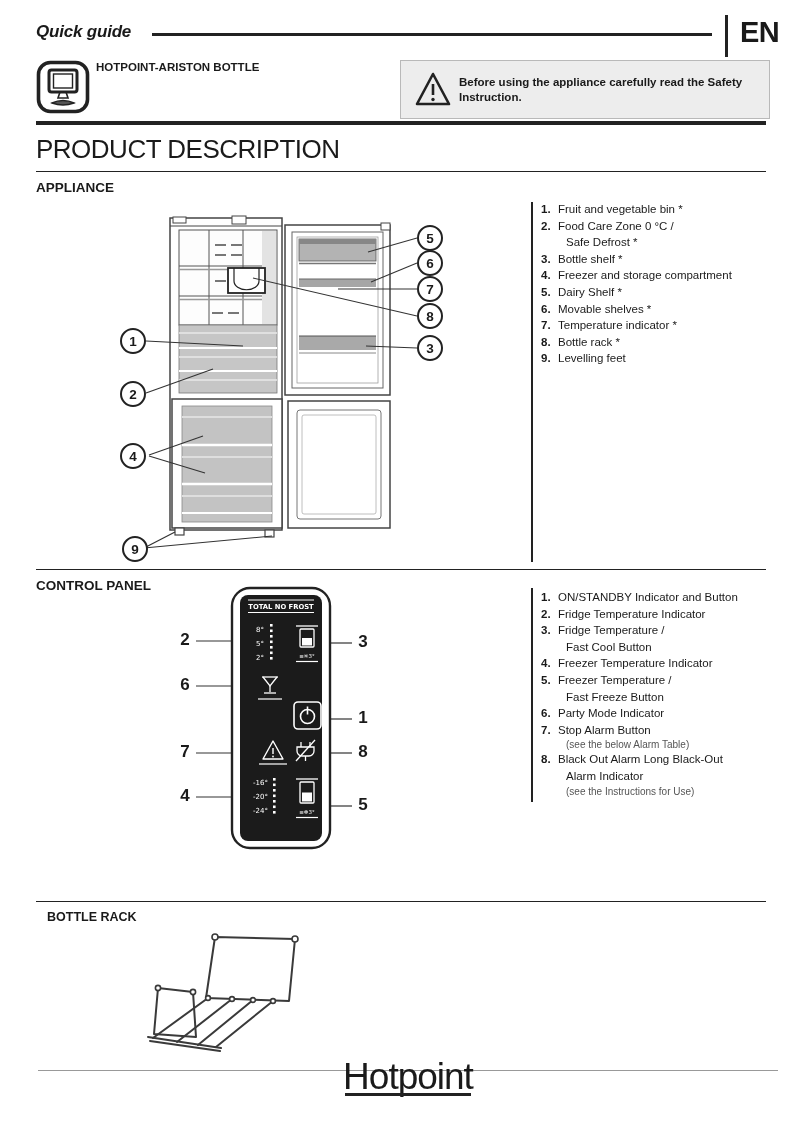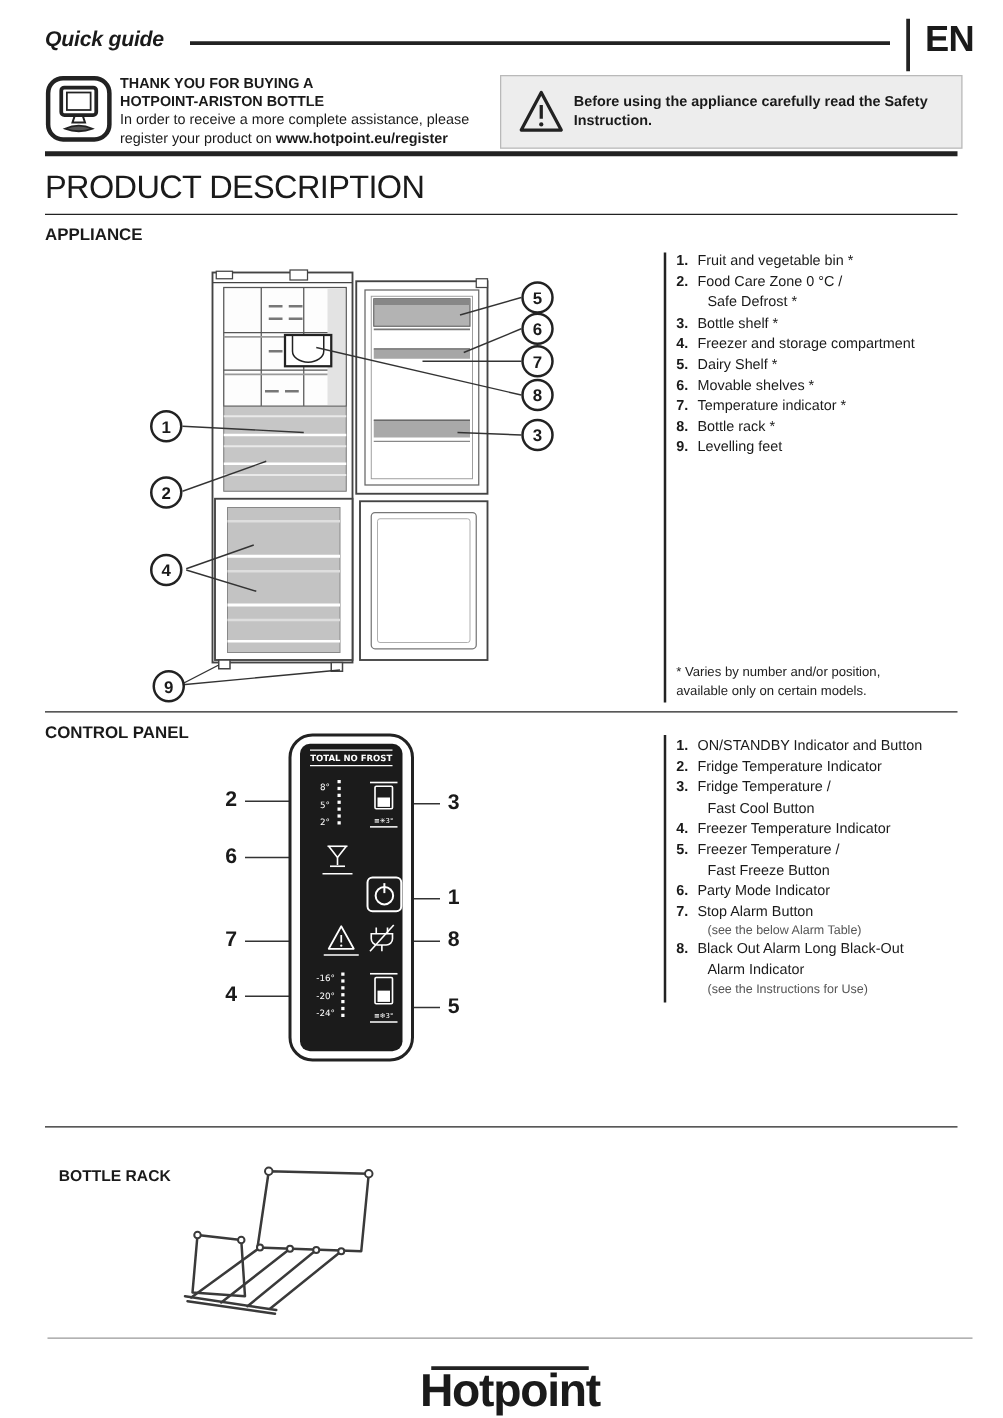--- a/index.html
+++ b/index.html
@@ -21,21 +21,21 @@
   .li{display:flex;}
   .li .num{font-weight:800;width:17px;flex:none;}
   .li .txt{flex:1;}
   .li .l2{padding-left:8px;}
   .li .note{font-size:10px;color:#555;line-height:13px;padding-left:8px;}
   .footnote{font-size:10.5px;line-height:15px;color:#222;}
   .circle-num{width:26px;height:26px;border:2px solid #222;border-radius:50%;
               font-size:13.5px;font-weight:800;display:flex;align-items:center;justify-content:center;
               background:#fff;box-sizing:border-box;}
   .plain-num{width:22px;text-align:center;font-size:17px;font-weight:800;}
-  .brand{font-size:37px;font-weight:700;letter-spacing:-1px;margin-top:36px;}
+  .brand{font-size:37px;font-weight:400;letter-spacing:-1px;}
   .sub-brand{font-size:13px;font-weight:700;letter-spacing:4px;}
   svg text{font-family:"DejaVu Sans","Liberation Sans",sans-serif;}
 </style>
 </head>
 <body>
 
 <div class="page">
 
   <div class="abs doc-type" style="left:36px;top:22px;">Quick guide</div>
   <div class="abs h-rule" style="left:152px;top:33px;width:560px;height:2.5px;"></div>
@@ -46,23 +46,21 @@
     <svg width="54" height="54" viewBox="0 0 54 54">
       <rect x="2.5" y="2.5" width="49" height="49" rx="12" fill="none" stroke="#222" stroke-width="3.6"></rect>
       <rect x="13" y="10" width="28" height="22" rx="2.5" fill="none" stroke="#222" stroke-width="3"></rect>
       <rect x="17.5" y="14" width="19" height="14" fill="none" stroke="#222" stroke-width="1.4"></rect>
       <path d="M24 32 L22 38 L32 38 L30 32 Z" fill="none" stroke="#222" stroke-width="1.6"></path>
       <path d="M16 43 q11 -5 22 0 q-11 4 -22 0 Z" fill="#555" stroke="#222" stroke-width="1.4"></path>
     </svg>
   </div>
 
   <div class="abs" style="left:96px;top:60px;width:300px;">
-    <div class="bold-sm">THANK YOU FOR BUYING A</div>
     <div class="bold-sm">HOTPOINT-ARISTON BOTTLE</div>
-    <div class="body-sm"><span>In order to receive a more complete assistance, please register your product on </span><b>www.hotpoint.eu/register</b></div>
   </div>
 
   <div class="abs notice-box" style="left:400px;top:60px;width:368px;height:57px;">
     <span class="abs" style="left:13px;top:10px;">
       <svg width="38" height="36" viewBox="0 0 38 36">
         <path d="M19 3 L35 33 L3 33 Z" fill="none" stroke="#222" stroke-width="2.6" stroke-linejoin="round"></path>
         <line x1="19" y1="13" x2="19" y2="24" stroke="#222" stroke-width="2.6"></line>
         <circle cx="19" cy="28.5" r="1.7" fill="#222"></circle>
       </svg>
     </span>
@@ -221,24 +219,20 @@
         <div class="txt">
           <div>Bottle rack *</div>
         </div>
       </div>
     <div class="li">
         <span class="num">9.</span>
         <div class="txt">
           <div>Levelling feet</div>
         </div>
       </div>
-  </div>
-  <div class="abs footnote" style="left:541px;top:531px;width:228px;">
-    <div>* Varies by number and/or position,</div>
-    <div>available only on certain models.</div>
   </div>
 
   <div class="abs h-rule" style="left:36px;top:569px;width:730px;height:1px;"></div>
 
   <div class="abs sub-title" style="left:36px;top:578px;">CONTROL PANEL</div>
 
   <div class="abs" style="left:150px;top:582px;">
     <svg width="250" height="275" viewBox="0 0 250 275">
 
       <g stroke="#333" stroke-width="1.2">
@@ -396,21 +390,21 @@
         <span class="num">8.</span>
         <div class="txt">
           <div>Black Out Alarm Long Black-Out</div>
           <div class="l2">Alarm Indicator</div>
           <div class="note">(see the Instructions for Use)</div>
         </div>
       </div>
   </div>
 
   <div class="abs h-rule" style="left:36px;top:901px;width:730px;height:1px;"></div>
-  <div class="abs mini-title" style="left:47px;top:934px;">BOTTLE RACK</div>
+  <div class="abs mini-title" style="left:47px;top:910px;">BOTTLE RACK</div>
 
   <div class="abs" style="left:90px;top:925px;">
     <svg width="340" height="135" viewBox="0 0 340 135">
       <g stroke="#3a3a3a" stroke-width="2" fill="none" stroke-linejoin="round" stroke-linecap="round">
 
         <polygon points="125,12 205,14 199,76 116,73"></polygon>
 
         <polygon points="68,63 103,67 106,112 64,109"></polygon>
 
         <line x1="118" y1="73" x2="63" y2="113"></line>

